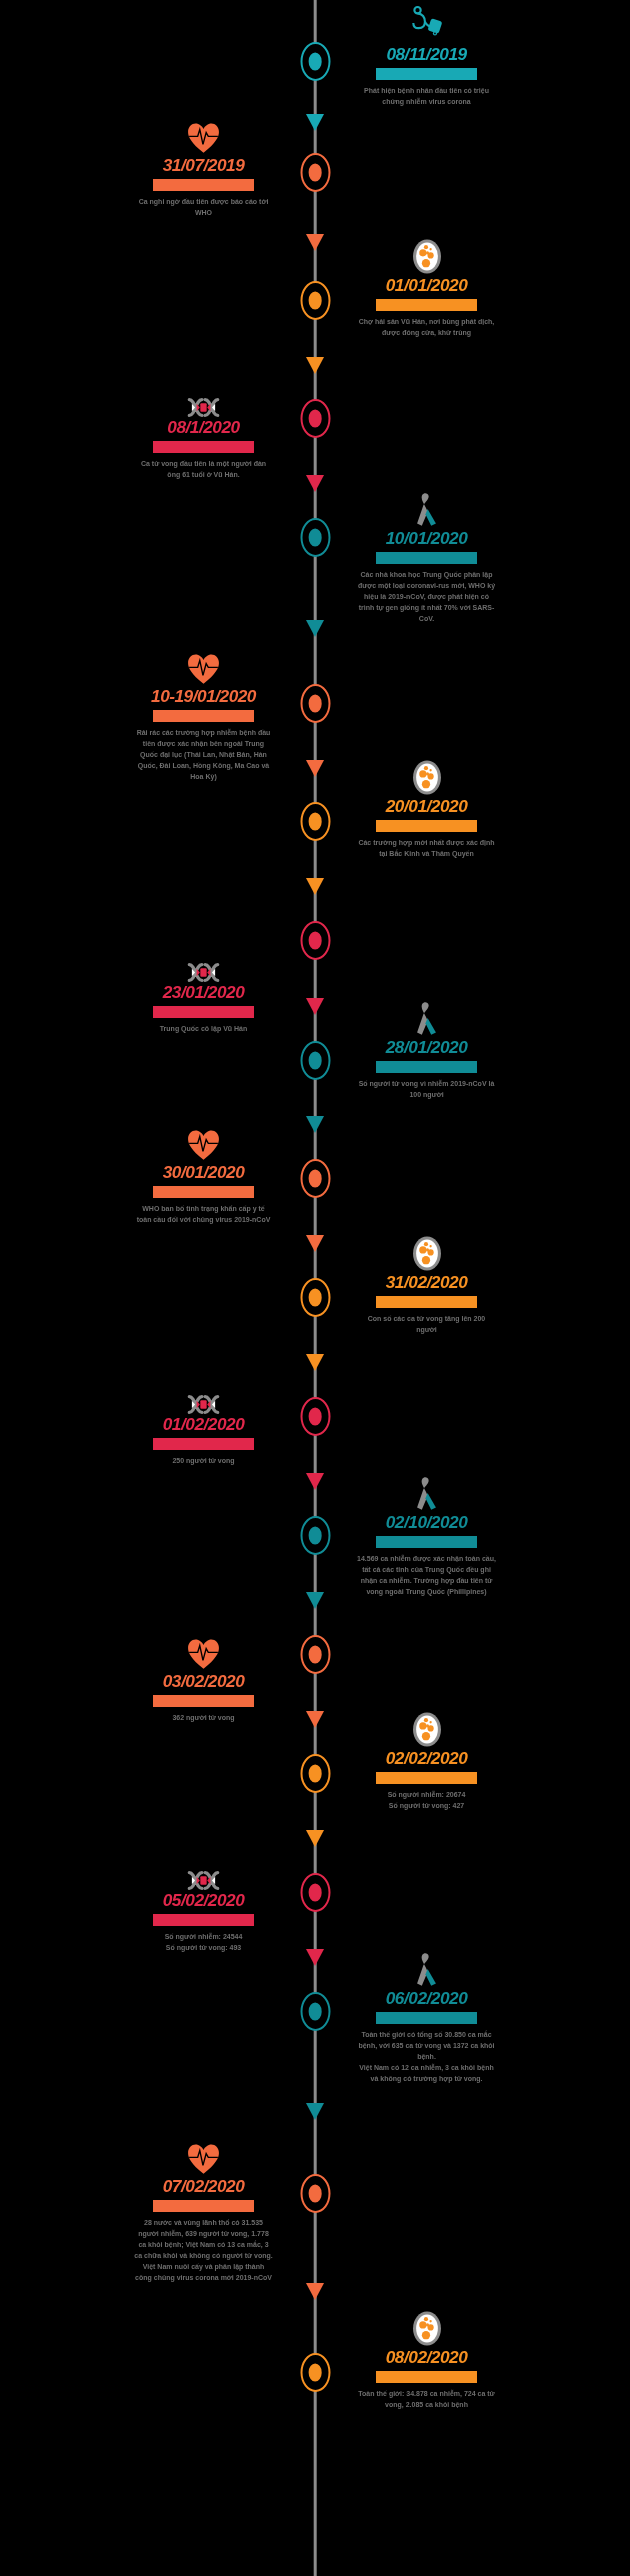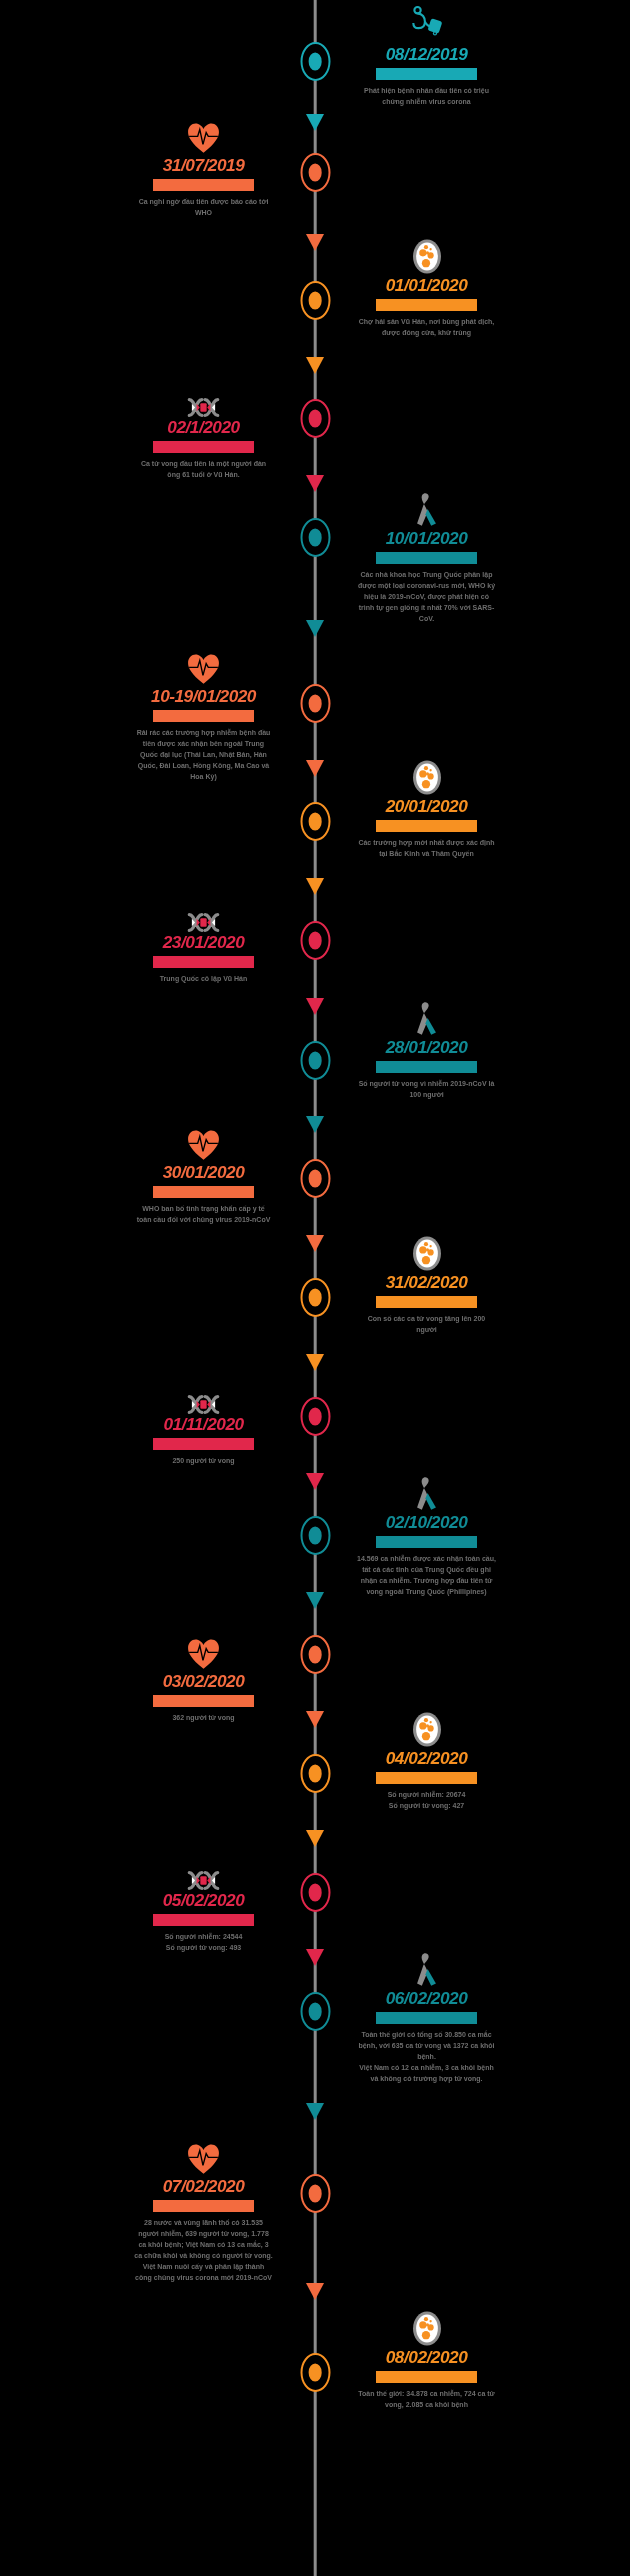--- a/index.html
+++ b/index.html
@@ -97,21 +97,21 @@
       <g fill="none" stroke="#18A9B5" stroke-width="4">
         <circle cx="14" cy="8" r="6"></circle>
         <path d="M14 14 q14 2 14 16 q0 12 -12 12 q-10 0 -10 -10"></path>
         <path d="M28 30 q4 8 12 10"></path>
       </g>
       <rect x="36" y="26" width="22" height="24" rx="5" fill="#18A9B5" transform="rotate(18 47 38)"></rect>
       <circle cx="47" cy="52" r="4" fill="#18A9B5"></circle>
       <circle cx="47" cy="52" r="1.6" fill="#000"></circle>
     </svg>
         </div>
-      <div class="date">08/12/2019</div>
+      <div class="date">08/11/2019</div>
       <div class="underbar"></div>
       <div class="desc">
           <div>Phát hiện bệnh nhân đầu tiên có triệu chứng nhiễm virus corona</div>
         </div>
     </div>
     </div>
     <div class="arrow c-teal" style="top: 114px;"></div>
     <div class="row c-orange" style="top: 0px;">
     <div class="node" style="top:172px">
       <div class="ring"></div>
@@ -179,21 +179,21 @@
       <div class="ico">
           <svg width="33" height="19" viewBox="0 0 62 36">
       <path d="M4 3 C16 3 16 33 28 33 M4 33 C16 33 16 3 28 3 M34 3 C46 3 46 33 58 33 M34 33 C46 33 46 3 58 3" fill="none" stroke="#8c8c8c" stroke-width="6" stroke-linecap="round"></path>
       <rect x="25" y="10" width="12" height="16" rx="2" fill="#E1274B"></rect>
       <path d="M18 11 L24 18 L18 25Z" fill="#E1274B"></path>
       <path d="M44 11 L38 18 L44 25Z" fill="#E1274B"></path>
       <path d="M9 11 L15 18 L9 25Z" fill="#ffffff"></path>
       <path d="M53 11 L47 18 L53 25Z" fill="#ffffff"></path>
     </svg>
         </div>
-      <div class="date">02/1/2020</div>
+      <div class="date">08/1/2020</div>
       <div class="underbar"></div>
       <div class="desc">
           <div>Ca tử vong đầu tiên là một người đàn ông 61 tuổi ở Vũ Hán.</div>
         </div>
     </div>
     </div>
     <div class="arrow c-crimson" style="top: 475px;"></div>
     <div class="row c-dteal" style="top: 0px;">
     <div class="node" style="top:537px">
       <div class="ring"></div>
@@ -274,21 +274,21 @@
     <div class="arrow c-amber" style="top: 878px;"></div>
     <div class="row c-crimson" style="top: 0px;">
     <div class="node" style="top:940px">
       <div class="ring"></div>
       <div class="core"></div>
     </div>
     <div class="connector left" style="top:940px">
       <div class="bar"></div>
       <div class="dot"></div>
     </div>
-    <div class="content left" style="top:893px">
+    <div class="content left" style="top:943px">
       <div class="ico">
           <svg width="33" height="19" viewBox="0 0 62 36">
       <path d="M4 3 C16 3 16 33 28 33 M4 33 C16 33 16 3 28 3 M34 3 C46 3 46 33 58 33 M34 33 C46 33 46 3 58 3" fill="none" stroke="#8c8c8c" stroke-width="6" stroke-linecap="round"></path>
       <rect x="25" y="10" width="12" height="16" rx="2" fill="#E1274B"></rect>
       <path d="M18 11 L24 18 L18 25Z" fill="#E1274B"></path>
       <path d="M44 11 L38 18 L44 25Z" fill="#E1274B"></path>
       <path d="M9 11 L15 18 L9 25Z" fill="#ffffff"></path>
       <path d="M53 11 L47 18 L53 25Z" fill="#ffffff"></path>
     </svg>
         </div>
@@ -391,21 +391,21 @@
       <div class="ico">
           <svg width="33" height="19" viewBox="0 0 62 36">
       <path d="M4 3 C16 3 16 33 28 33 M4 33 C16 33 16 3 28 3 M34 3 C46 3 46 33 58 33 M34 33 C46 33 46 3 58 3" fill="none" stroke="#8c8c8c" stroke-width="6" stroke-linecap="round"></path>
       <rect x="25" y="10" width="12" height="16" rx="2" fill="#E1274B"></rect>
       <path d="M18 11 L24 18 L18 25Z" fill="#E1274B"></path>
       <path d="M44 11 L38 18 L44 25Z" fill="#E1274B"></path>
       <path d="M9 11 L15 18 L9 25Z" fill="#ffffff"></path>
       <path d="M53 11 L47 18 L53 25Z" fill="#ffffff"></path>
     </svg>
         </div>
-      <div class="date">01/11/2020</div>
+      <div class="date">01/02/2020</div>
       <div class="underbar"></div>
       <div class="desc">
           <div>250 người tử vong</div>
         </div>
     </div>
     </div>
     <div class="arrow c-crimson" style="top: 1473px;"></div>
     <div class="row c-dteal" style="top: 0px;">
     <div class="node" style="top:1535px">
       <div class="ring"></div>
@@ -469,21 +469,21 @@
       <ellipse cx="29" cy="35" rx="27" ry="33" fill="#8c8c8c"></ellipse>
       <ellipse cx="29" cy="35" rx="21" ry="27" fill="#ffffff"></ellipse>
       <circle cx="21" cy="28" r="7" fill="#F79122"></circle>
       <circle cx="36" cy="33" r="6" fill="#F79122"></circle>
       <circle cx="27" cy="48" r="8" fill="#F79122"></circle>
       <circle cx="27" cy="17" r="4" fill="#F79122"></circle>
       <circle cx="30" cy="28" r="3" fill="#F79122"></circle>
       <circle cx="36" cy="21" r="2.2" fill="#F79122"></circle>
     </svg>
         </div>
-      <div class="date">04/02/2020</div>
+      <div class="date">02/02/2020</div>
       <div class="underbar"></div>
       <div class="desc">
           <div>Số người nhiễm: 20674</div>
           <div>Số người tử vong: 427</div>
         </div>
     </div>
     </div>
     <div class="arrow c-amber" style="top: 1830px;"></div>
     <div class="row c-crimson" style="top: 0px;">
     <div class="node" style="top:1892px">

